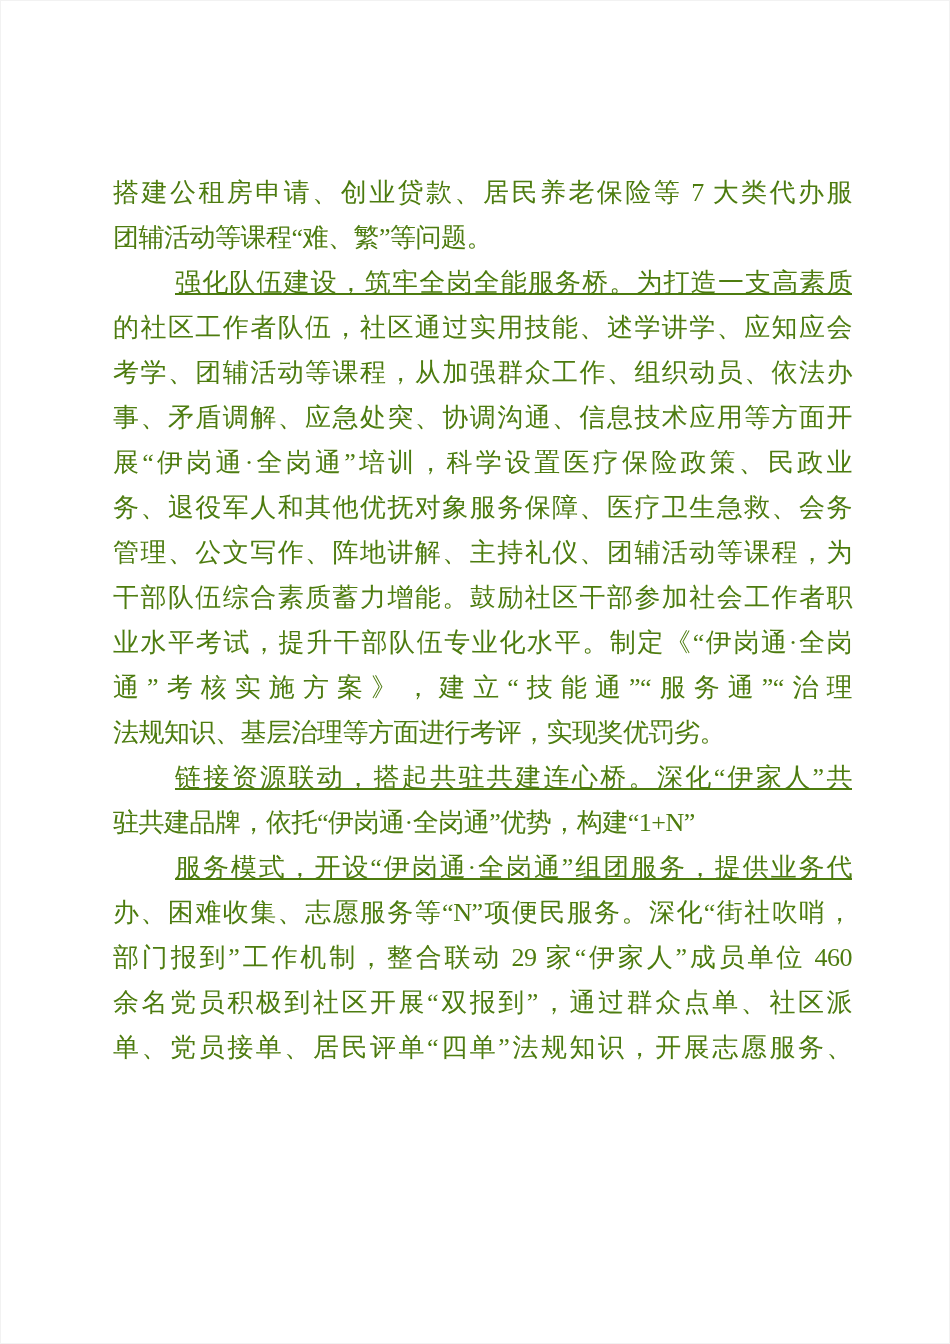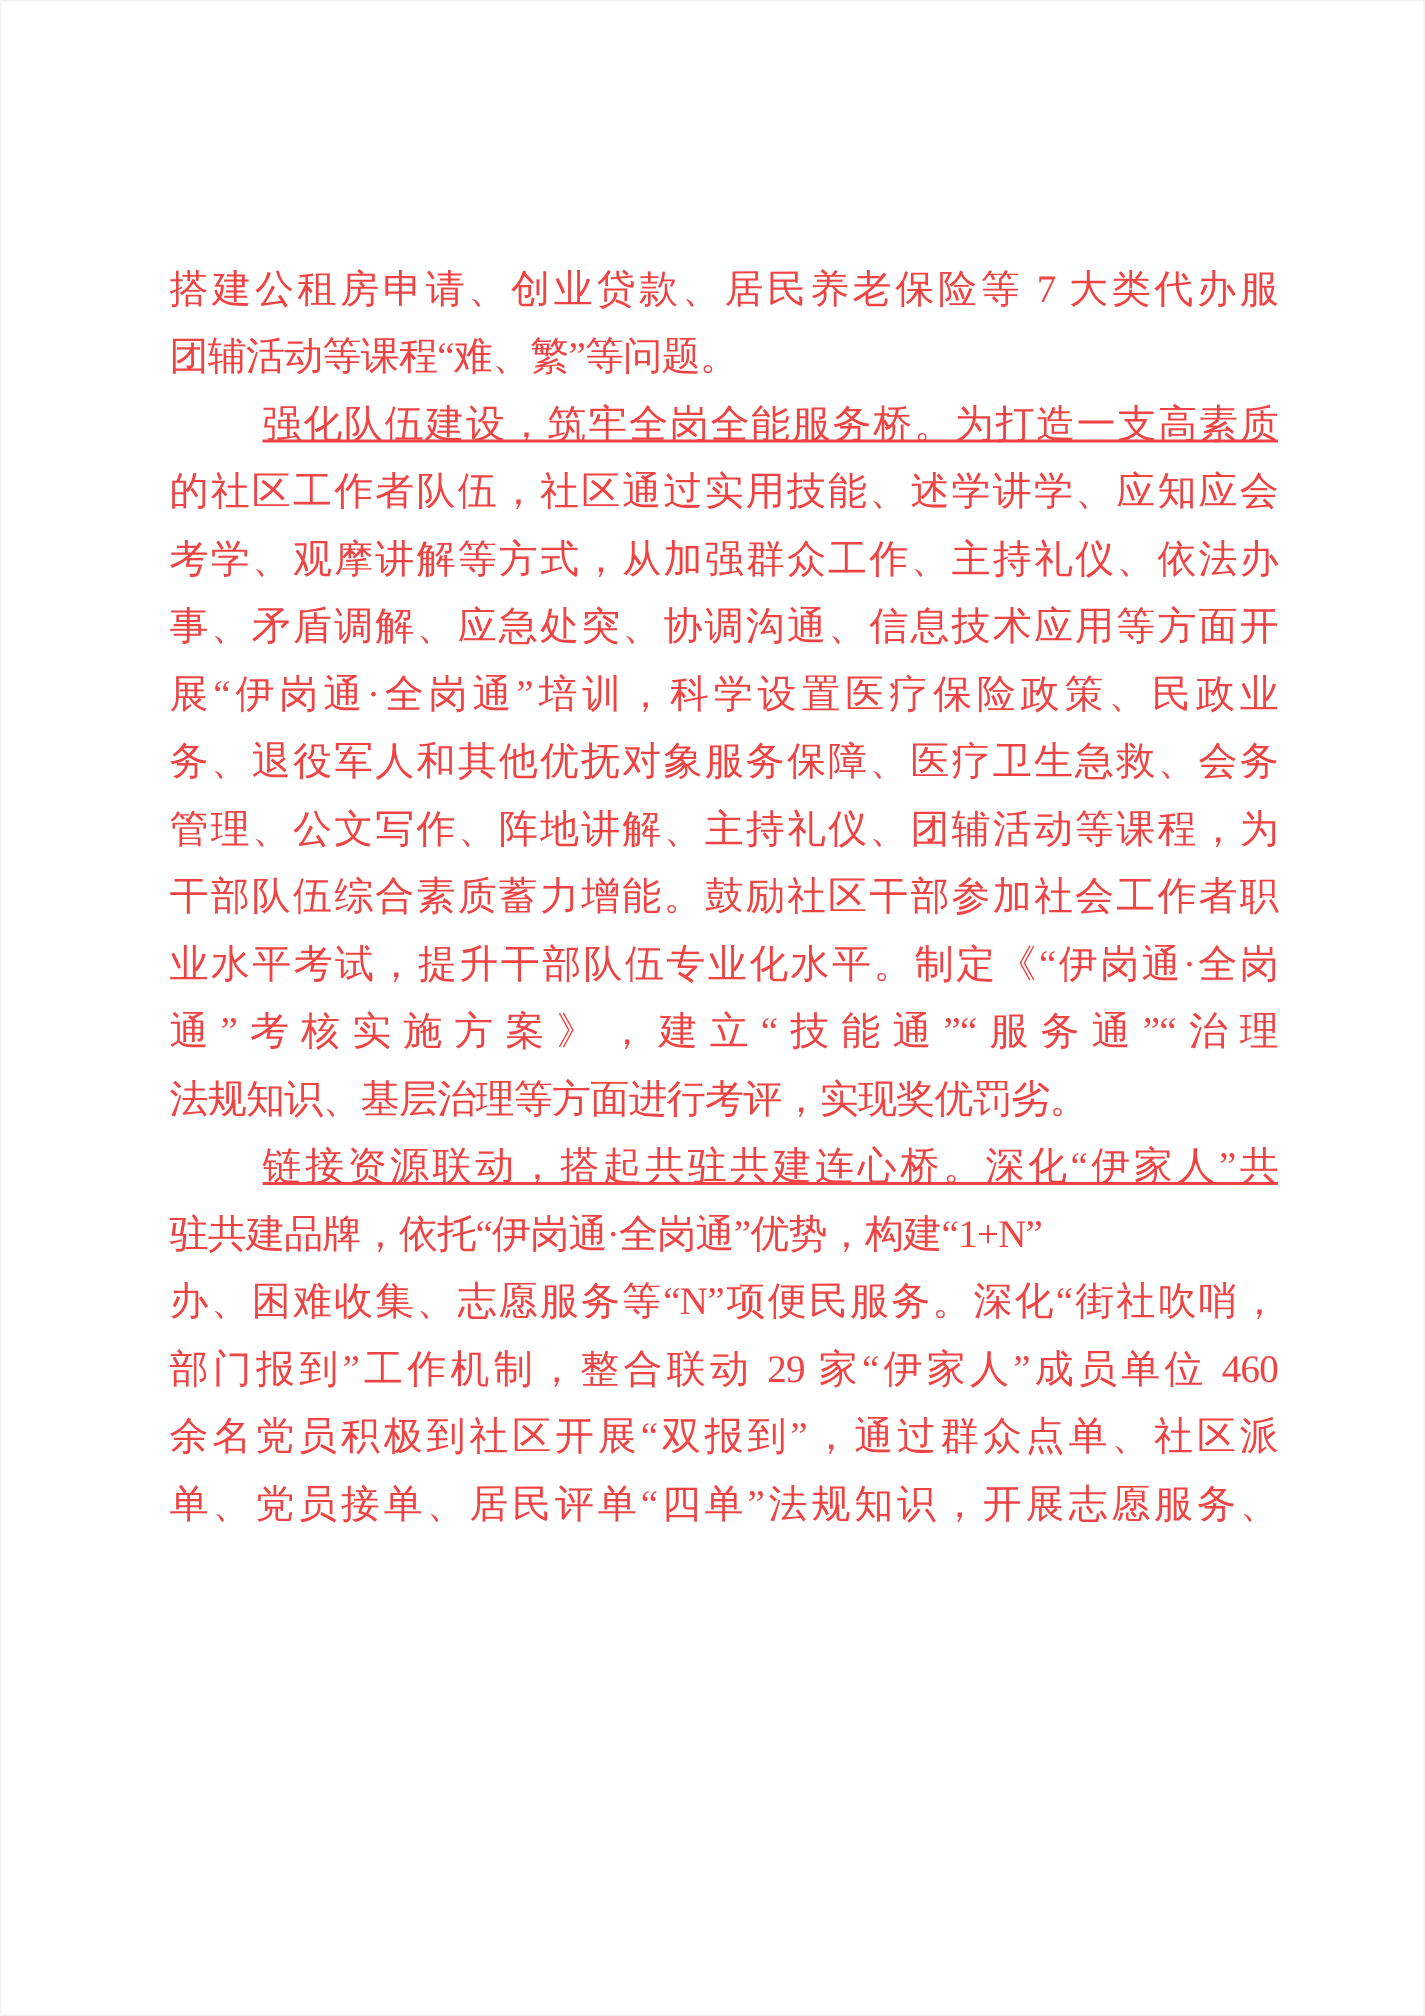--- a/index.html
+++ b/index.html
@@ -6,21 +6,21 @@
       margin: 0;
       padding: 0;
       background: #ffffff;
     }
     .page {
       position: relative;
       width: 950px;
       height: 1344px;
       background: #ffffff;
       overflow: hidden;
-      color: #ef4444;
+      color: #4d7c0f;
       font-family: "Liberation Serif", "DejaVu Serif", serif;
       box-shadow: inset 0 0 0 1px #f2f2f2;
     }
     .text-block {
       position: absolute;
       left: 113px;
       top: 170px;
       width: 739px;
     }
     .line {
@@ -44,29 +44,30 @@
   </style>
 </head>
 <body>
 
 <div class="page">
   <div class="text-block">
       <div class="line justify">搭建公租房申请、创业贷款、居民养老保险等 7 大类代办服</div>
       <div class="line">团辅活动等课程“难、繁”等问题。</div>
       <div class="line justify indent">强化队伍建设，筑牢全岗全能服务桥。为打造一支高素质</div>
       <div class="line justify">的社区工作者队伍，社区通过实用技能、述学讲学、应知应会</div>
-      <div class="line justify">考学、观摩讲解等方式，从加强群众工作、主持礼仪、依法办</div>
+      <div class="line justify">考学、团辅活动等课程，从加强群众工作、组织动员、依法办</div>
       <div class="line justify">事、矛盾调解、应急处突、协调沟通、信息技术应用等方面开</div>
       <div class="line justify">展“伊岗通·全岗通”培训，科学设置医疗保险政策、民政业</div>
       <div class="line justify">务、退役军人和其他优抚对象服务保障、医疗卫生急救、会务</div>
       <div class="line justify">管理、公文写作、阵地讲解、主持礼仪、团辅活动等课程，为</div>
       <div class="line justify">干部队伍综合素质蓄力增能。鼓励社区干部参加社会工作者职</div>
       <div class="line justify">业水平考试，提升干部队伍专业化水平。制定《“伊岗通·全岗</div>
       <div class="line justify">通”考核实施方案》，建立“技能通”“服务通”“治理</div>
       <div class="line">法规知识、基层治理等方面进行考评，实现奖优罚劣。</div>
       <div class="line justify indent">链接资源联动，搭起共驻共建连心桥。深化“伊家人”共</div>
       <div class="line">驻共建品牌，依托“伊岗通·全岗通”优势，构建“1+N”</div>
+      <div class="line justify indent">服务模式，开设“伊岗通·全岗通”组团服务，提供业务代</div>
       <div class="line justify">办、困难收集、志愿服务等“N”项便民服务。深化“街社吹哨，</div>
       <div class="line justify">部门报到”工作机制，整合联动 29 家“伊家人”成员单位 460</div>
       <div class="line justify">余名党员积极到社区开展“双报到”，通过群众点单、社区派</div>
       <div class="line justify">单、党员接单、居民评单“四单”法规知识，开展志愿服务、</div>
     </div>
 </div>
 
 </body></html>

